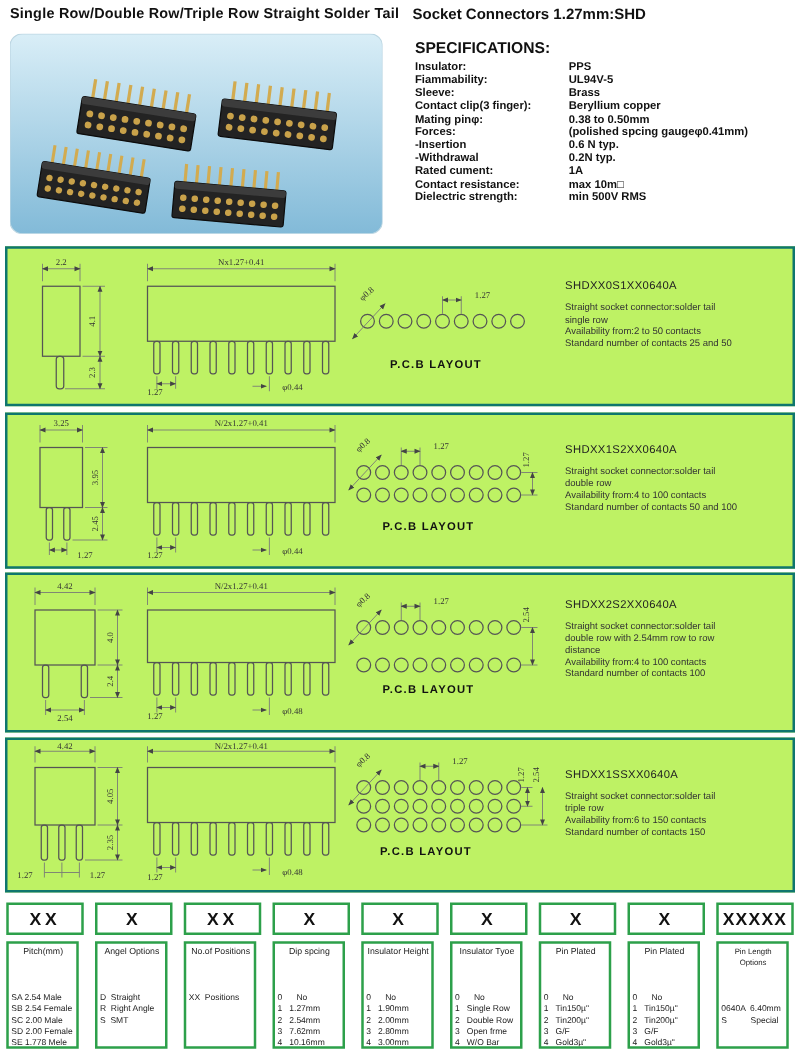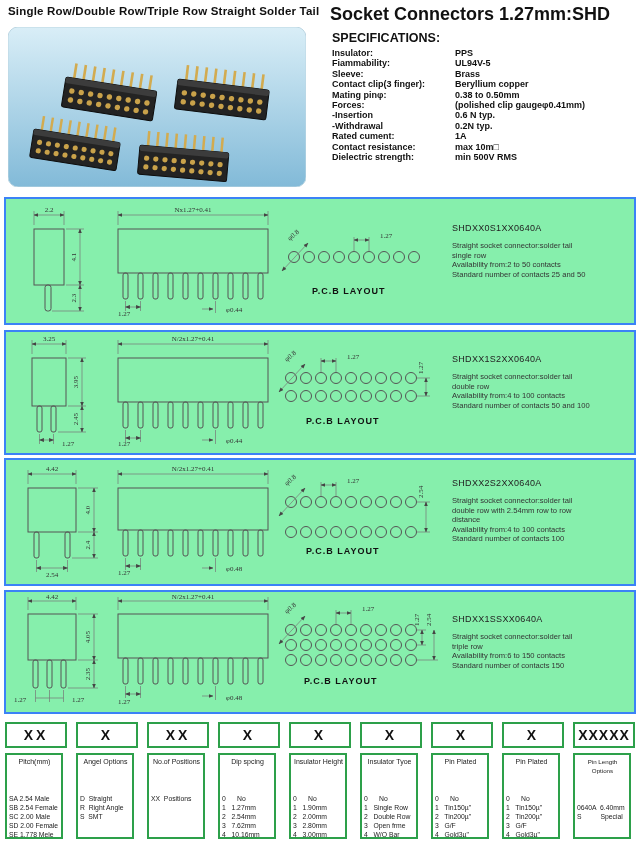--- a/index.html
+++ b/index.html
@@ -1,26 +1,26 @@
 <!DOCTYPE html>
 <html><head>
 <meta charset="utf-8">
 <style>
   html,body{margin:0;padding:0;}
   body{width:640px;height:851px;position:relative;background:#fff;
        font-family:"Liberation Sans",sans-serif;color:#111;overflow:hidden;}
   .abs{position:absolute;}
   .left-title{left:8px;top:5px;font-size:11.5px;font-weight:bold;letter-spacing:.2px;}
-  .right-title{left:330px;top:4px;font-size:18px;font-weight:bold;}
+  .right-title{left:330px;top:4px;font-size:12px;font-weight:bold;}
   .spec-head{left:332px;top:31px;font-size:12.5px;font-weight:bold;}
   .specs{left:332px;top:48px;width:300px;font-size:9px;font-weight:bold;line-height:10.4px;}
   .spec-row{display:flex;}
   .spec-row .lbl{width:123px;flex:none;}
   .photo{left:8px;top:27px;}
-  .frame{position:absolute;left:4px;width:628px;border:2px solid #3b82f6;background:#86efac;}
+  .frame{position:absolute;left:4px;width:628px;border:2px solid #0f766e;background:#bef264;}
   .sec-svg{position:absolute;left:0;top:0;}
   .sec-text{position:absolute;left:446px;width:178px;}
   .part-no{font-size:9px;letter-spacing:.3px;color:#222;margin-bottom:8px;}
   .desc-line{font-size:7.6px;line-height:9.6px;color:#333;}
   .hdr-box{position:absolute;top:722px;height:22px;border:2px solid #2da04a;
            display:flex;align-items:center;justify-content:center;
            font-weight:bold;font-size:14px;letter-spacing:3px;}
   .body-box{position:absolute;top:753px;height:86px;border:2px solid #2da04a;
             padding:2px 1px 0 2px;box-sizing:border-box;overflow:hidden;}
   .col-title{font-size:7px;text-align:center;line-height:9px;color:#222;}
@@ -136,21 +136,21 @@
       <span class="val">Beryllium copper</span>
     </div>
 
     <div class="spec-row">
       <span class="lbl">Mating pinφ:</span>
       <span class="val">0.38 to 0.50mm</span>
     </div>
 
     <div class="spec-row">
       <span class="lbl">Forces:</span>
-      <span class="val">(polished clip gaugeφ0.41mm)</span>
+      <span class="val">(polished spcing gaugeφ0.41mm)</span>
     </div>
 
     <div class="spec-row">
       <span class="lbl">-Insertion</span>
       <span class="val">0.6 N typ.</span>
     </div>
 
     <div class="spec-row">
       <span class="lbl">-Withdrawal</span>
       <span class="val">0.2N typ.</span>

